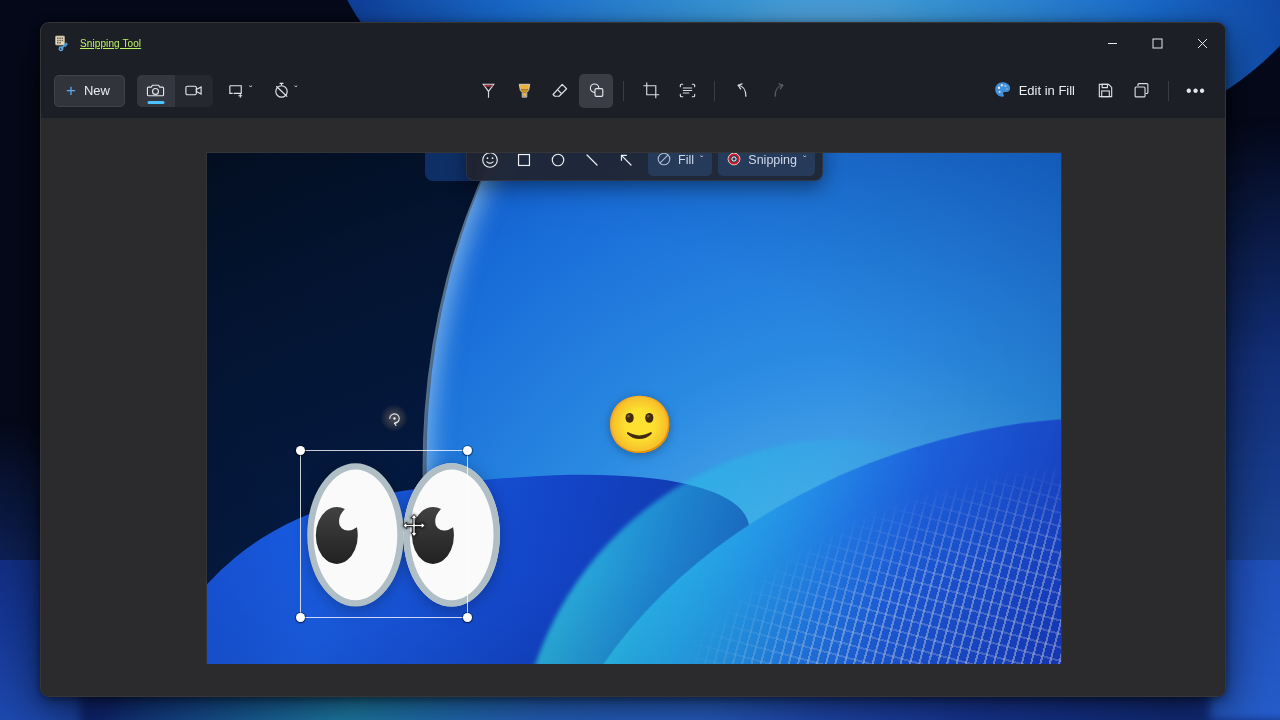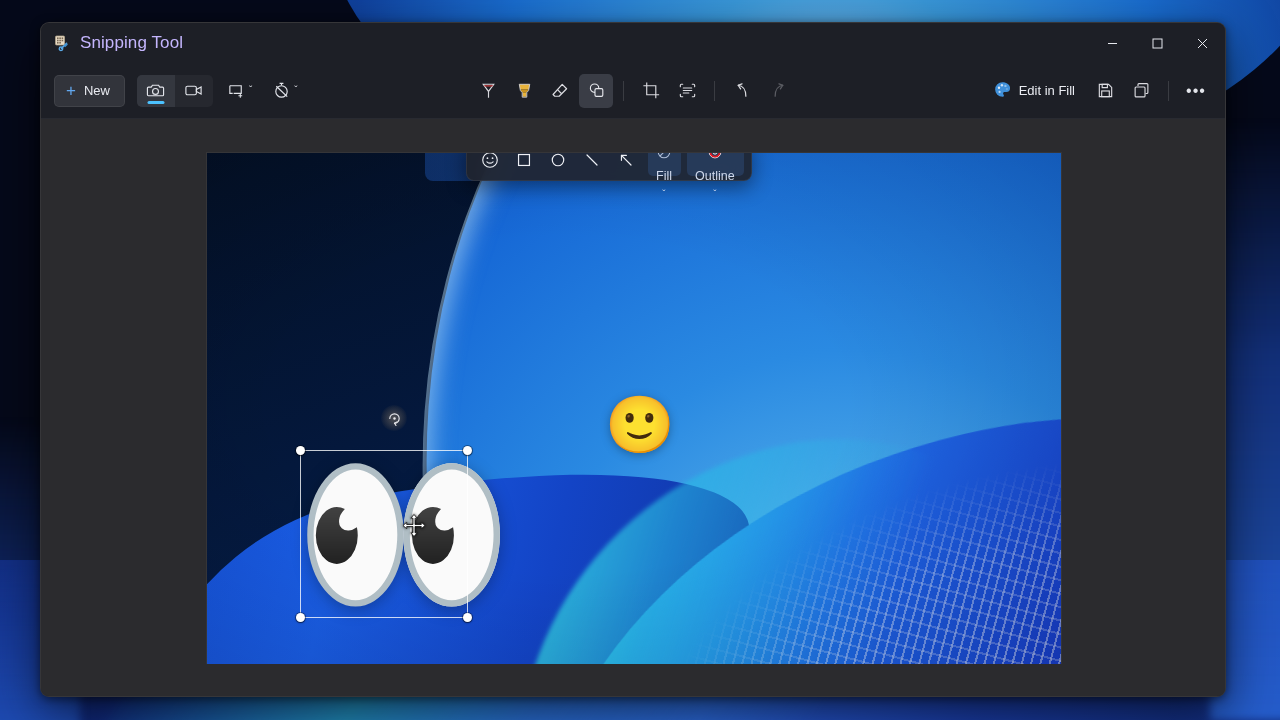--- a/index.html
+++ b/index.html
@@ -59,21 +59,21 @@
     border: 1px solid rgba(255,255,255,.055);
   }
 
   
   #titlebar {
     position: relative; height: 40px; background: #1d1f26;
     display: flex; align-items: center;
   }
   #title-left { display: flex; align-items: center; gap: 9px; padding-left: 13px; }
   #app-icon { width: 17px; height: 17px; position: relative; }
-  #title-text { font-size: 17px; color: #c4b5fd; letter-spacing: .1px; }
+  #title-text { font-size: 10px; color: #bef264; letter-spacing: .1px; text-decoration: underline; }
   #win-controls { position: absolute; right: 0; top: 0; height: 40px; display: flex; }
   .win-btn {
     width: 45px; height: 40px; display: flex; align-items: center; justify-content: center;
     color: #e6e8ee;
   }
 
   
   #commandbar {
     position: relative; height: 56px; background: #1d1f26;
     display: flex; align-items: center;
@@ -233,21 +233,20 @@
   .shape-btn {
     width: 32px; height: 32px; border-radius: 5px;
     display: flex; align-items: center; justify-content: center;
     color: #eef0f5;
   }
   .style-btn {
     display: flex; align-items: center; gap: 6px;
     height: 32px; padding: 0 9px 0 8px; margin-left: 4px;
     border-radius: 5px; color: #cfd9ec; font-size: 12.5px;
     background: rgba(70,120,200,.22);
-    flex-direction: column;
   }
   #shapes-flyout-bg-blue {
     position: absolute; left: 218px; top: -14px; width: 201px; height: 42px;
     border-radius: 8px;
     background: linear-gradient(90deg, rgba(30,90,190,.40), rgba(30,95,195,.46));
     pointer-events: none;
   }
 
   
   #win-bottom-pad { position: absolute; left: 0; bottom: 0; width: 100%; height: 34px; background: #2b2b2e; }
@@ -523,21 +522,21 @@
           </div>
 
           <div class="style-btn">
             <span>
               <svg width="16" height="16" viewBox="0 0 18 18" fill="none">
                 <circle cx="9" cy="9" r="6.6" stroke="#fff" stroke-width="1.1"></circle>
                 <circle cx="9" cy="9" r="5.2" stroke="#e01b24" stroke-width="2.2"></circle>
                 <circle cx="9" cy="9" r="2.4" stroke="#fff" stroke-width="1.1"></circle>
               </svg>
             </span>
-            <span>Outline</span>
+            <span>Snipping</span>
             <span style="font-size:10px">ˇ</span>
           </div>
         </div>
       </div>
       <div id="win-bottom-pad"></div>
     </div>
 
   </div>
 </div>
 

